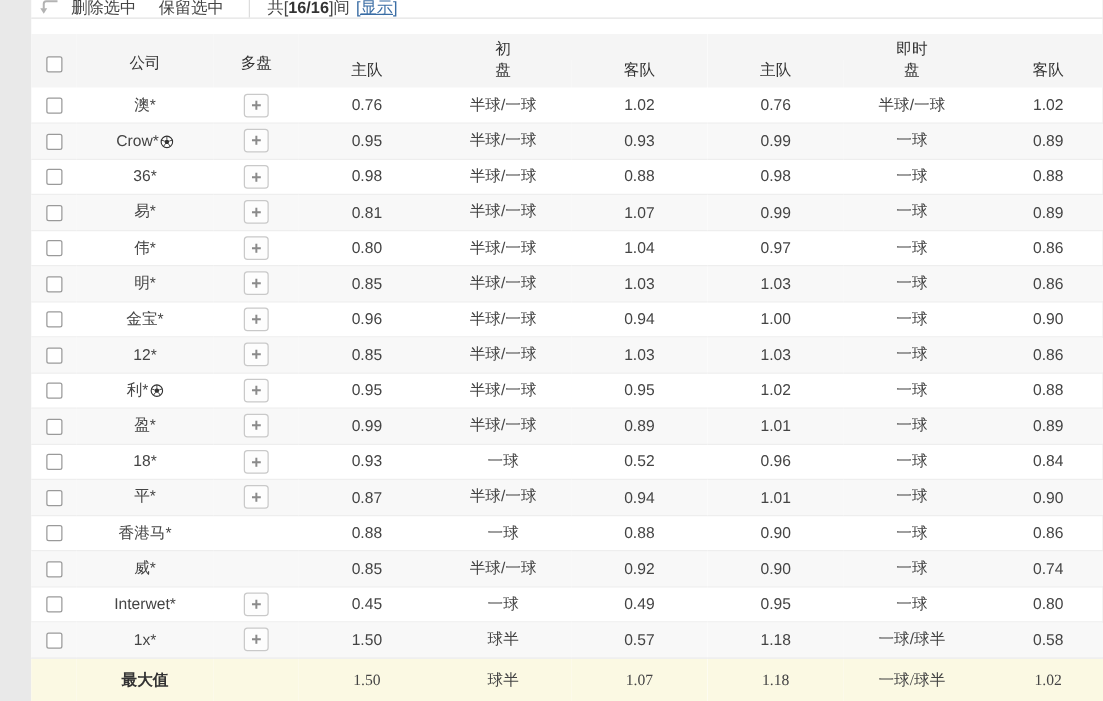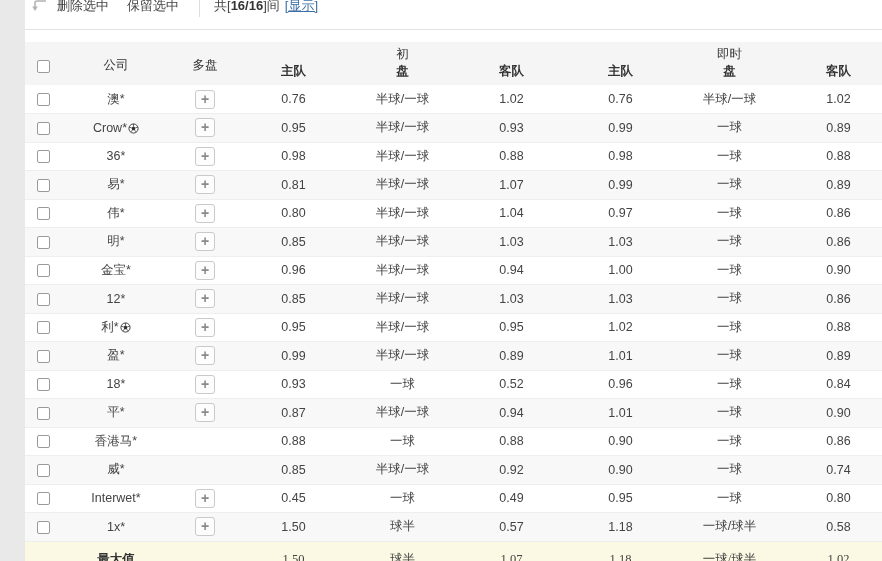--- a/index.html
+++ b/index.html
@@ -10,21 +10,21 @@
     color: #444;
     font-size: 12.5px;
   }
   .content {
     position: absolute; left: 25px; top: 0;
     width: 857px; height: 561px;
     background: #fff;
   }
   
   .toolbar {
-    height: 30px; overflow: hidden;
+    height: 15px; overflow: hidden;
     border-bottom: 1px solid #e3e3e3;
     position: relative;
     padding-left: 23px;
   }
   .toolbar-inner {
     position: absolute; top: -7px; left: 4px;
     display: flex; align-items: center; height: 26px;
     white-space: nowrap;
   }
   .tb-icon { width: 20px; height: 18px; margin-right: 6px; }
@@ -44,21 +44,21 @@
     margin-top: 12px;
   }
   table.odds th, table.odds td {
     text-align: center; vertical-align: middle;
     font-weight: normal;
     overflow: hidden; white-space: nowrap;
   }
   thead { background: #f5f5f5; }
   thead th { font-weight: bold; color: #333; font-size: 12.5px; }
   thead tr.group-row th { height: 20px; padding-top: 4px; }
-  thead tr.sub-row th { height: 21px; padding-bottom: 5px; font-weight: bold; }
+  thead tr.sub-row th { height: 21px; padding-bottom: 5px; }
   tbody td { height: 28.5px; border-bottom: 1px solid #eeeeee; color: #444; }
   tbody tr:nth-child(even) { background: #f8f8f8; }
   tfoot td { background: #fbf9e3; height: 37px; font-family: Liberation Serif, serif; }
   tfoot td.max-label { font-weight: bold; color: #333; }
 
   .cbx {
     display: inline-block; width: 13px; height: 13px;
     border: 1px solid #9a9a9a; border-radius: 2px;
     background: #fff; vertical-align: middle; cursor: pointer;
   }

